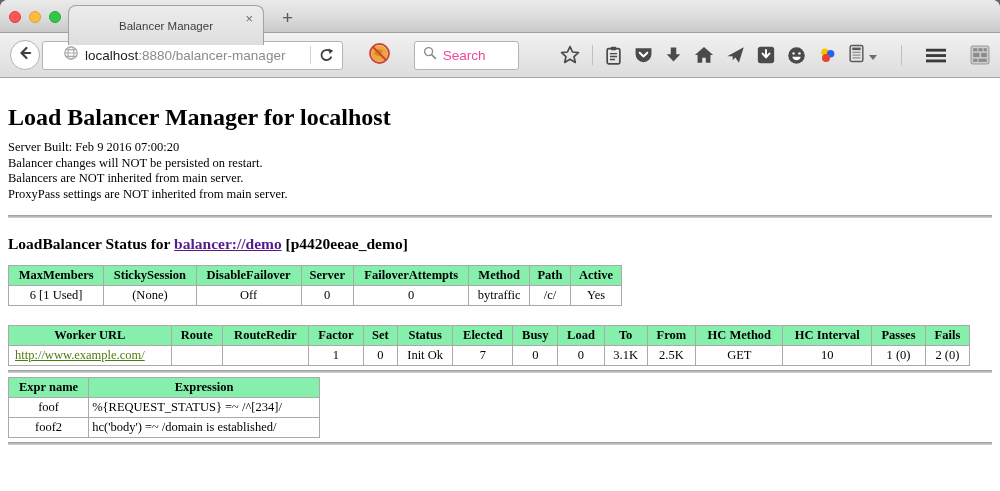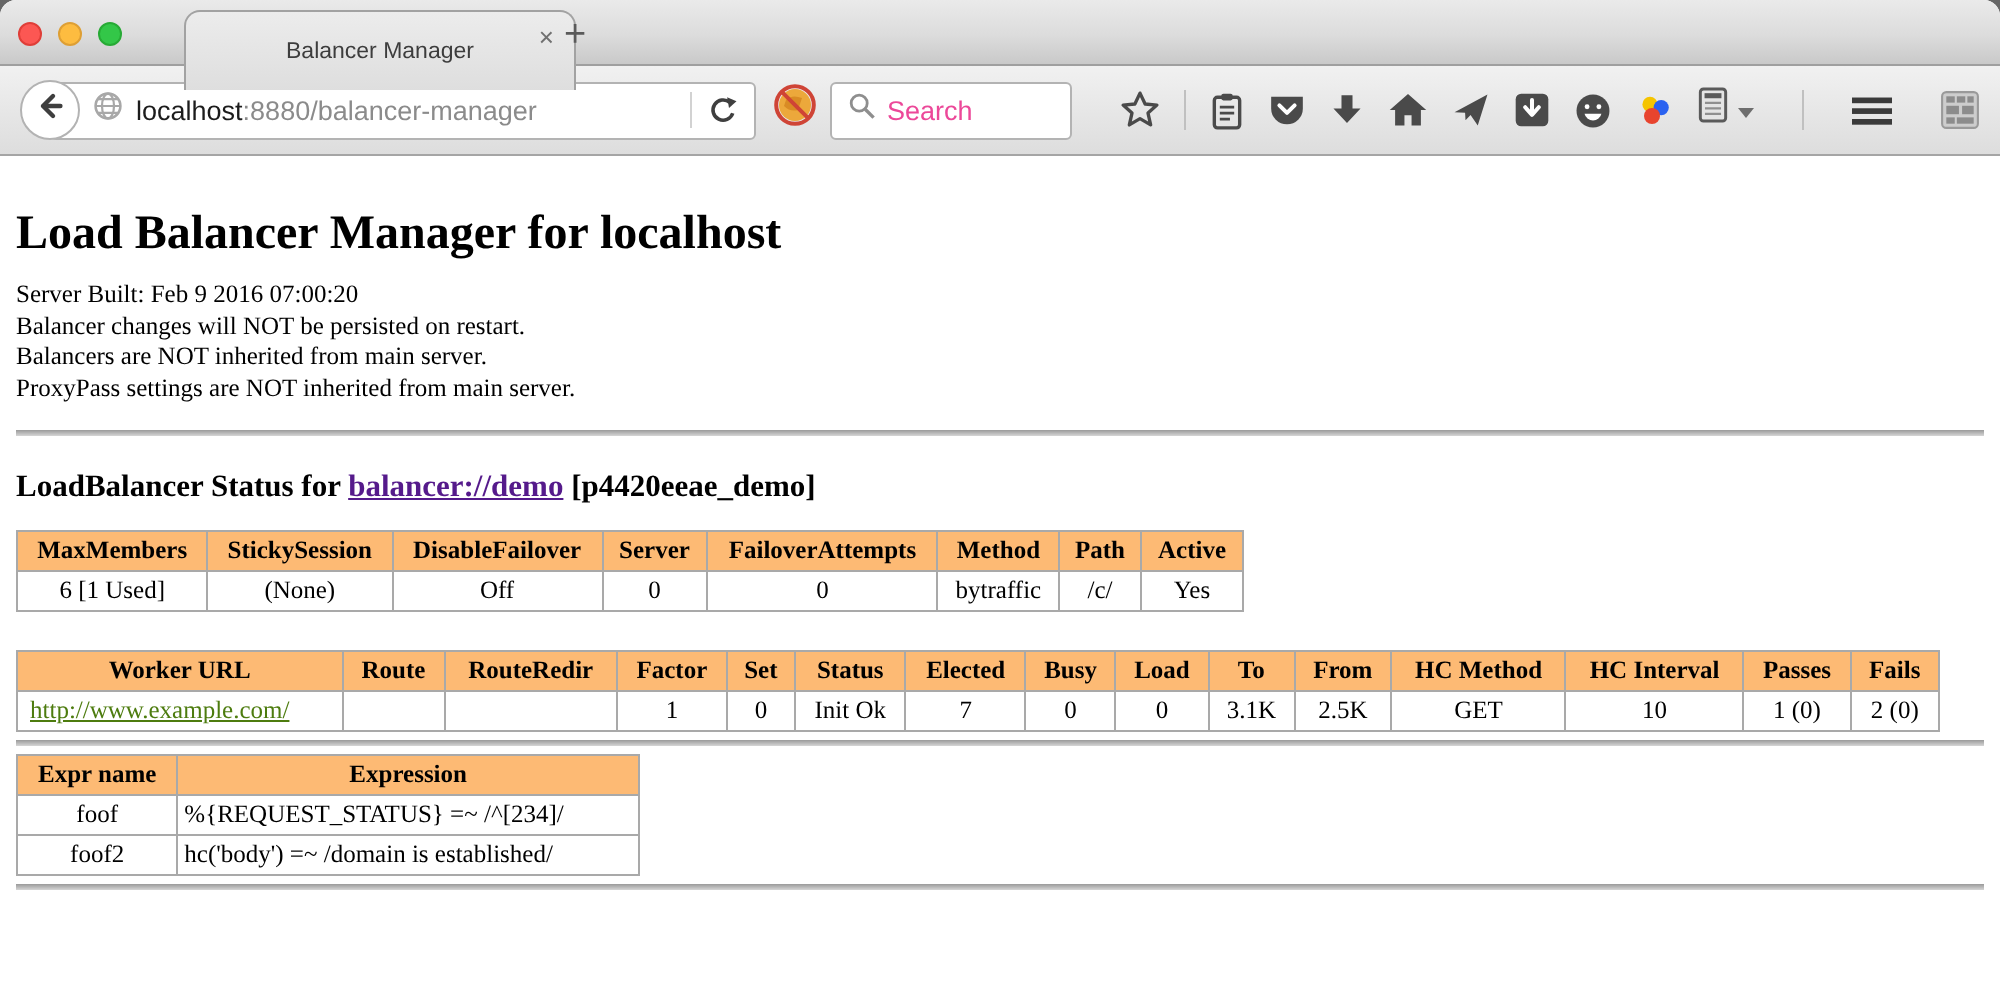--- a/index.html
+++ b/index.html
@@ -14,34 +14,35 @@
     position: relative; height: 33px;
     background: linear-gradient(180deg,#eaeaea 0%,#dcdcdc 55%,#c9c9c9 100%);
     border-bottom: 1px solid #9f9f9f;
   }
   .traffic { position: absolute; left: 9px; top: 11px; display: flex; gap: 8px; }
   .tl { width: 12px; height: 12px; border-radius: 50%; display: inline-block; }
   .tl.red    { background:#fc5753; border:1px solid #df3e38; }
   .tl.yellow { background:#fdbc40; border:1px solid #de9f34; }
   .tl.green  { background:#33c748; border:1px solid #27aa35; }
   .tab {
-    position: absolute; left: 92px; top: 5px; width: 196px; height: 40px;
+    position: absolute; left: 68px; top: 5px; width: 196px; height: 40px;
     background: linear-gradient(180deg,#ececec,#dedede);
     border: 1px solid #a2a2a2; border-bottom: none;
     border-radius: 8px 8px 0 0;
     display: flex; align-items: center; justify-content: center;
   }
   .tab-title { font-size: 11.5px; color: #3d3d3d; }
   .tab-close { position: absolute; right: 10px; top: 5px; font-size: 13px; color: #707070; cursor: default; }
   .newtab { position: absolute; left: 282px; top: 5px; font-size: 19px; color: #5a5a5a; line-height: 26px; }
   
   .toolbar {
     height: 45px; display: flex; align-items: center; padding: 0 10px;
     background: linear-gradient(180deg,#f1f1f1,#dddddd);
     border-bottom: 1px solid #a5a5a5;
+    gap: 17px;
   }
   .back-btn {
     width: 30px; height: 30px; border-radius: 50%; background: #fff;
     border: 1px solid #b3b3b3; display: flex; align-items: center; justify-content: center;
     z-index: 2; flex: 0 0 auto;
   }
   .urlbar {
     height: 29px; width: 418px; margin-left: -15px; background: #fff;
     border: 1px solid #b3b3b3; border-radius: 3px;
     display: flex; align-items: center; padding-left: 20px; gap: 6px;
@@ -69,21 +70,21 @@
   }
   .content h1 { font-size: 24px; font-weight: bold; margin: 20px 0 9px 0; letter-spacing: 0; }
   .info-line { font-size: 12.5px; line-height: 15.5px; }
   hr.rule { border: 0; height: 3px; background: linear-gradient(180deg,#9a9a9a,#d6d6d6); margin: 13px 0 0 0; }
   hr.tight { margin: 4px 0 0 0; }
   h3.status { font-size: 15.5px; font-weight: bold; margin: 17px 0 12px 0; white-space: pre-wrap; }
   h3.status a { color: #551a8b; }
   a.plink { color: #551a8b; text-decoration: underline; }
   table.tbl { border-collapse: collapse; font-size: 12.5px; border: 1px solid #8c8c8c; }
   table.tbl th, table.tbl td { border: 1px solid #a9a9a9; padding: 2px 6px; text-align: center; white-space: nowrap; }
-  table.tbl th { background: #fdba74; font-weight: bold; }
+  table.tbl th { background: #86efac; font-weight: bold; }
   table.tbl th.caption-cell { background: #d6d6d6; }
   table.balancer { width: 614px; }
   table.worker { width: 962px; margin-top: 19px; }
   table.worker td:first-child { text-align: left; }
   table.health { width: 312px; margin-top: 4px; }
   table.health td:last-child { text-align: left; padding-left: 3px; padding-right: 14px; }
   table.tbl a { color: #4d7c0f; }
 </style>
 </head>
 <body>

